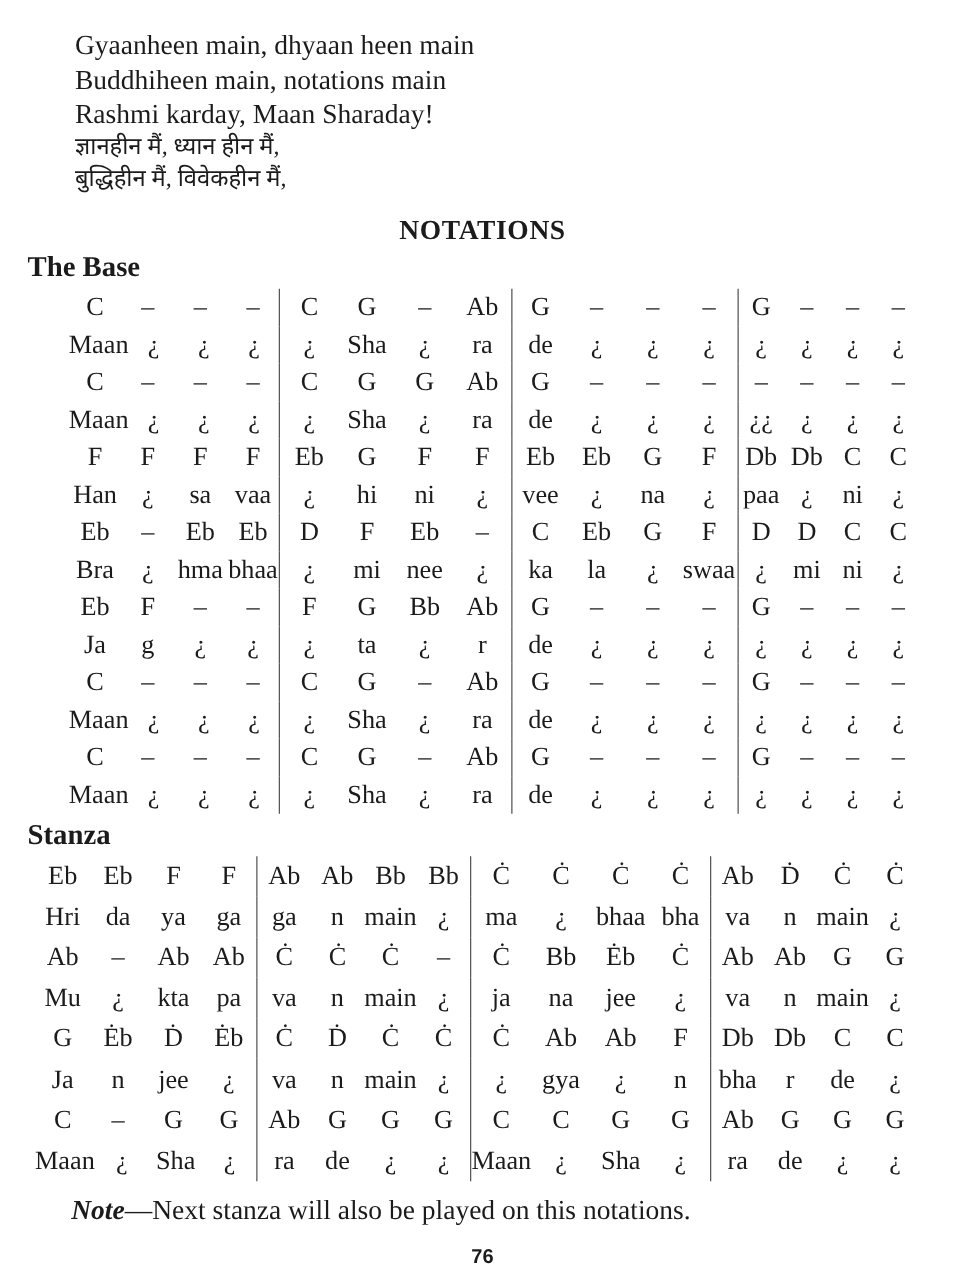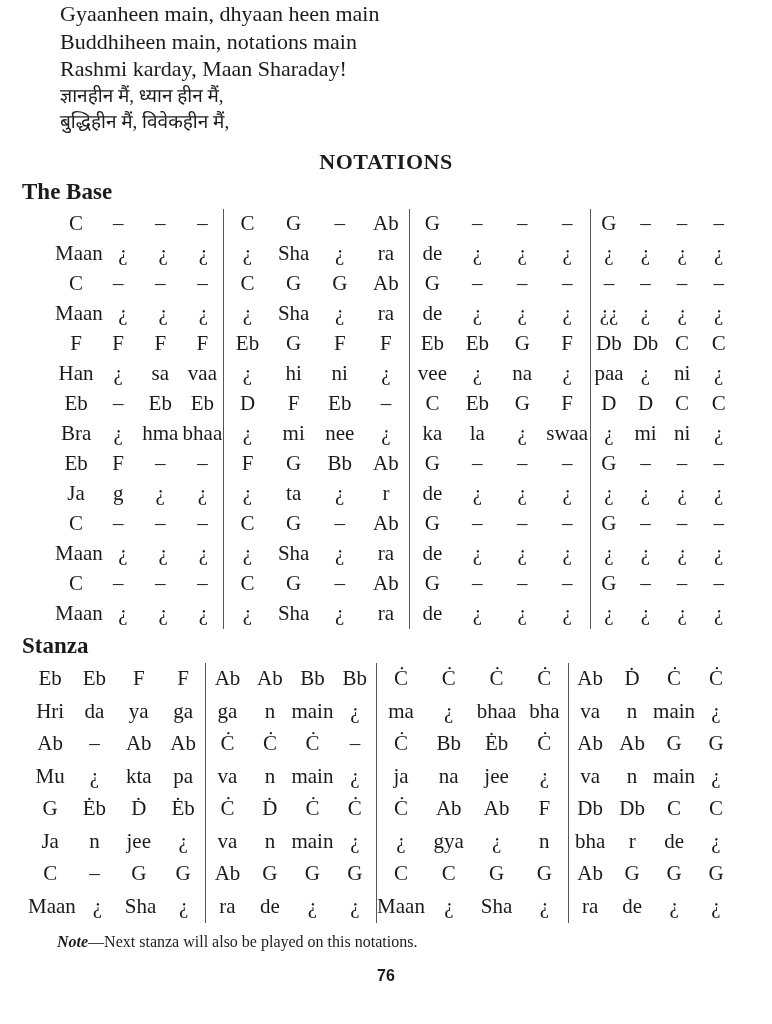--- a/index.html
+++ b/index.html
@@ -4,21 +4,21 @@
 <style>
   html,body { margin:0; padding:0; }
   body {
     width:772px; height:1024px;
     background:#ffffff; color:#1b1b1b;
     font-family:"Liberation Serif","DejaVu Serif",serif;
     overflow:hidden;
   }
 
   
-  .lyrics { padding:0 0 0 60px; }
+  .lyrics { padding:22px 0 0 60px; }
   .lyrics p { margin:0; }
   .lyrics .en  { font-size:22px; line-height:27.5px; }
   .lyrics .dev { font-size:19px; line-height:26.5px; }
 
   
   .notations-heading {
     text-align:center; font-weight:bold; font-size:22px;
     letter-spacing:0.5px; margin:13px 0 0 0;
   }
   .section-title {
@@ -47,21 +47,21 @@
   .base .ngroup:nth-child(4){ width:21.6%; }
 
   .stanza .ngroup:nth-child(1){ width:25.0%; }
   .stanza .ngroup:nth-child(2){ width:24.1%; }
   .stanza .ngroup:nth-child(3){ width:27.1%; }
   .stanza .ngroup:nth-child(4){ width:23.8%; }
 
   .ncell { text-align:center; font-size:21px; white-space:nowrap; }
 
   
-  .note-line { margin:10px 0 0 57px; font-size:16px; }
+  .note-line { margin:10px 0 0 57px; font-size:22px; }
   .note-label { font-weight:bold; font-style:italic; }
   .page-number {
     text-align:center; margin-top:16px;
     font-family:"Liberation Sans","DejaVu Sans",sans-serif;
     font-weight:bold; font-size:16px;
   }
 </style>
 </head>
 <body>
 

